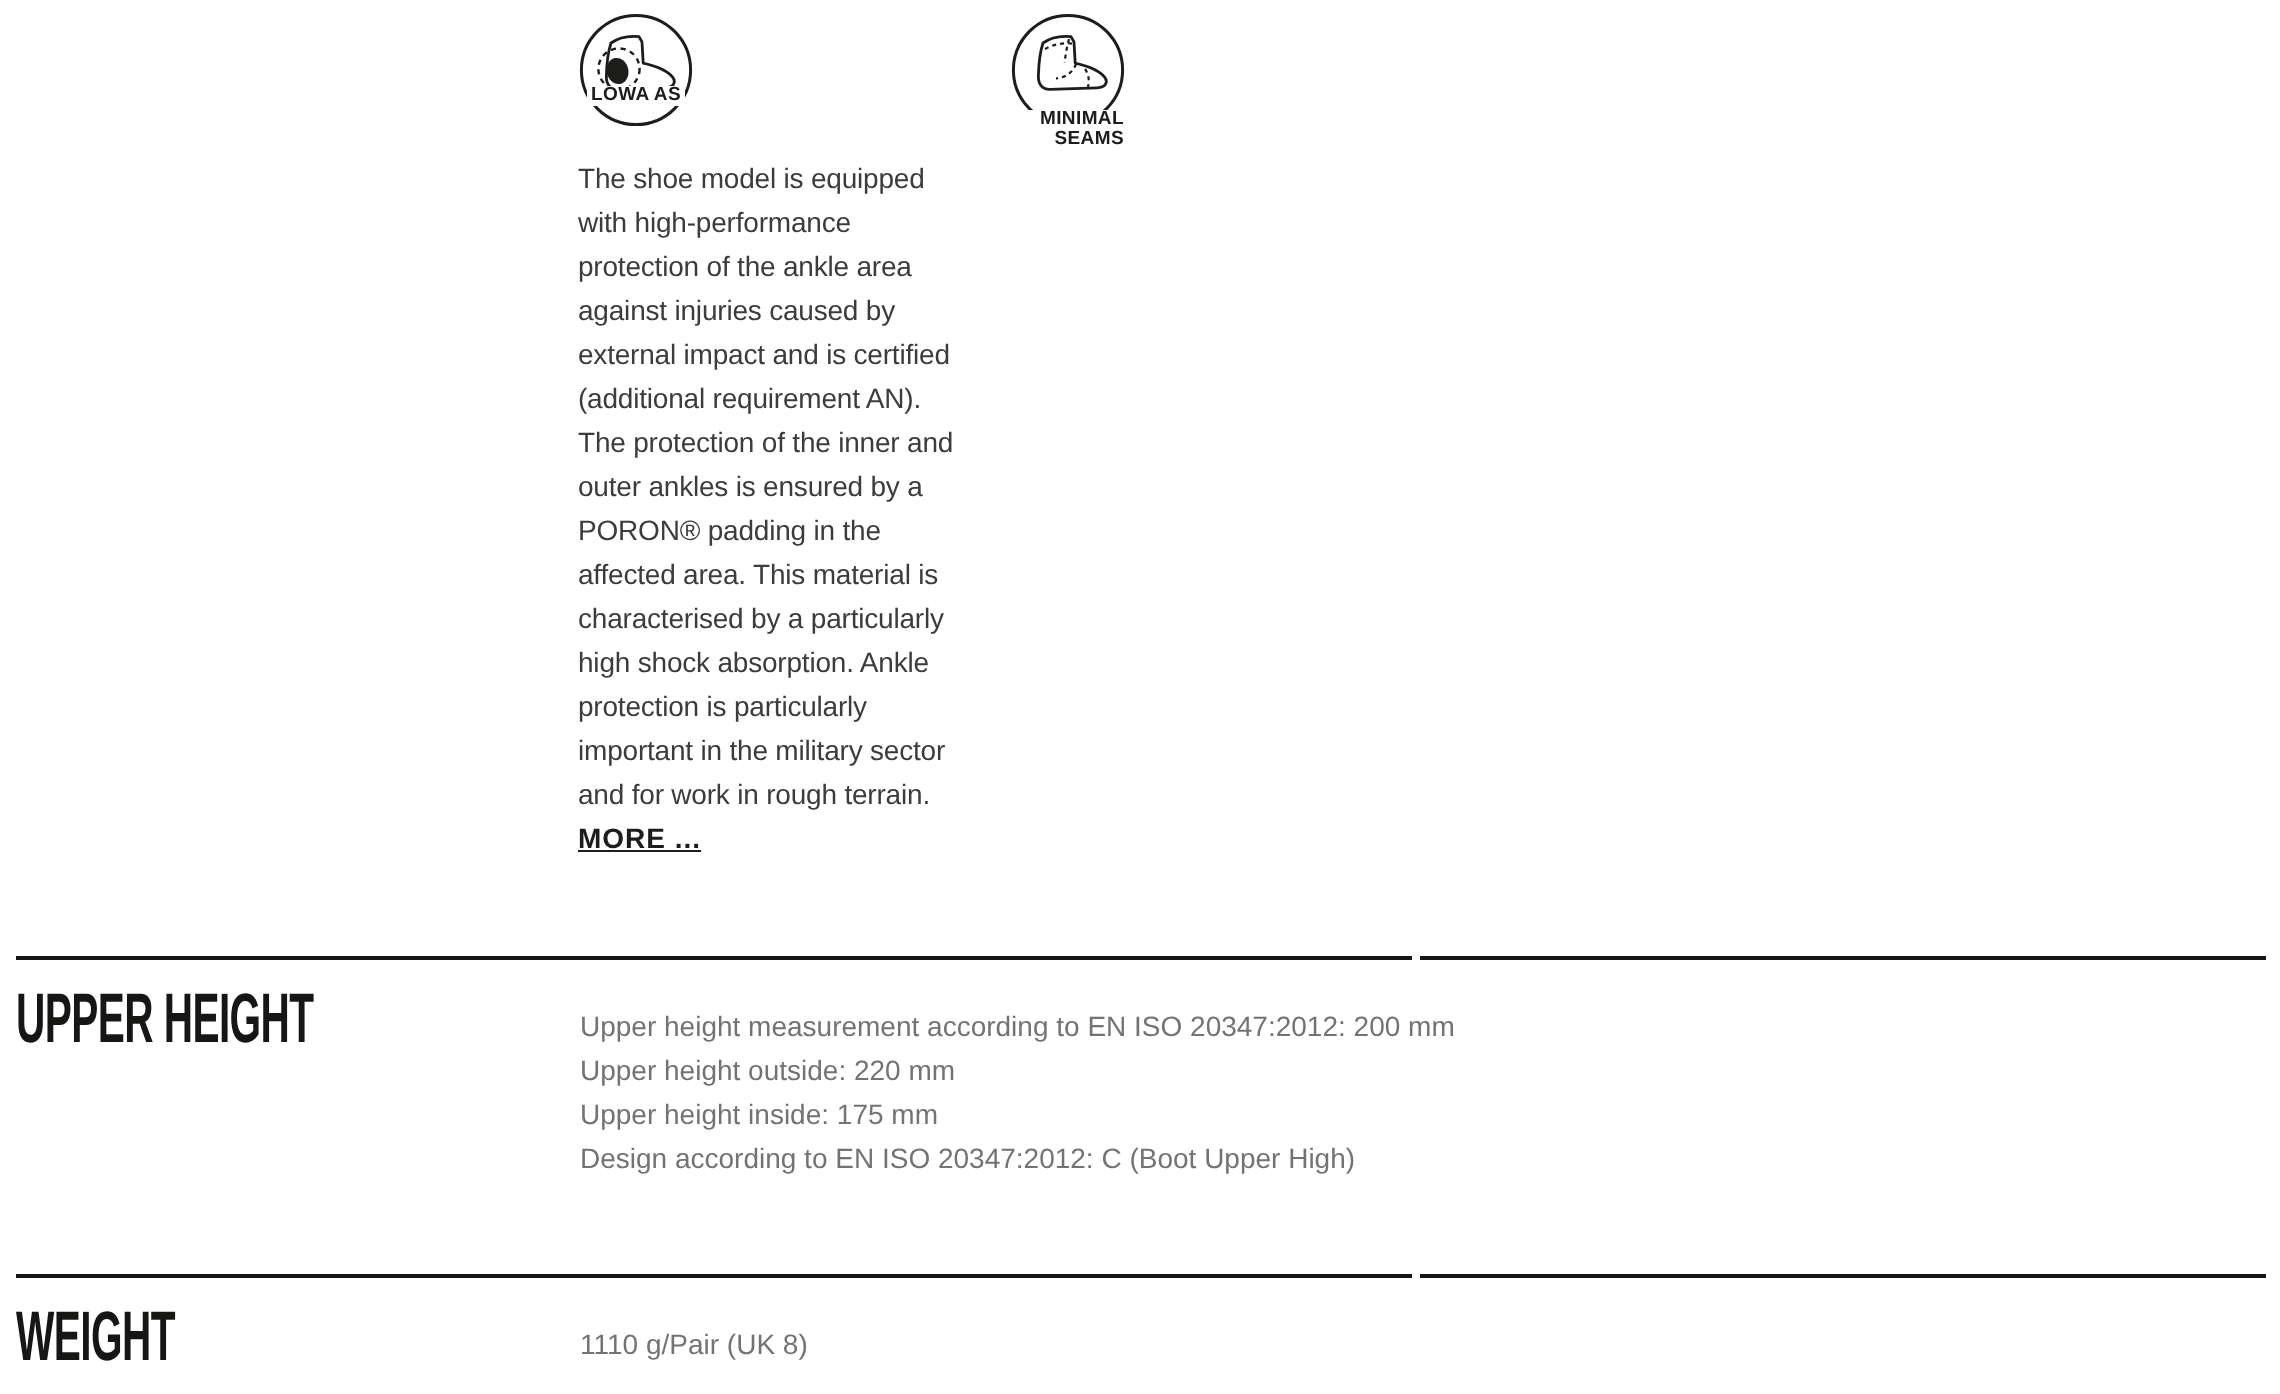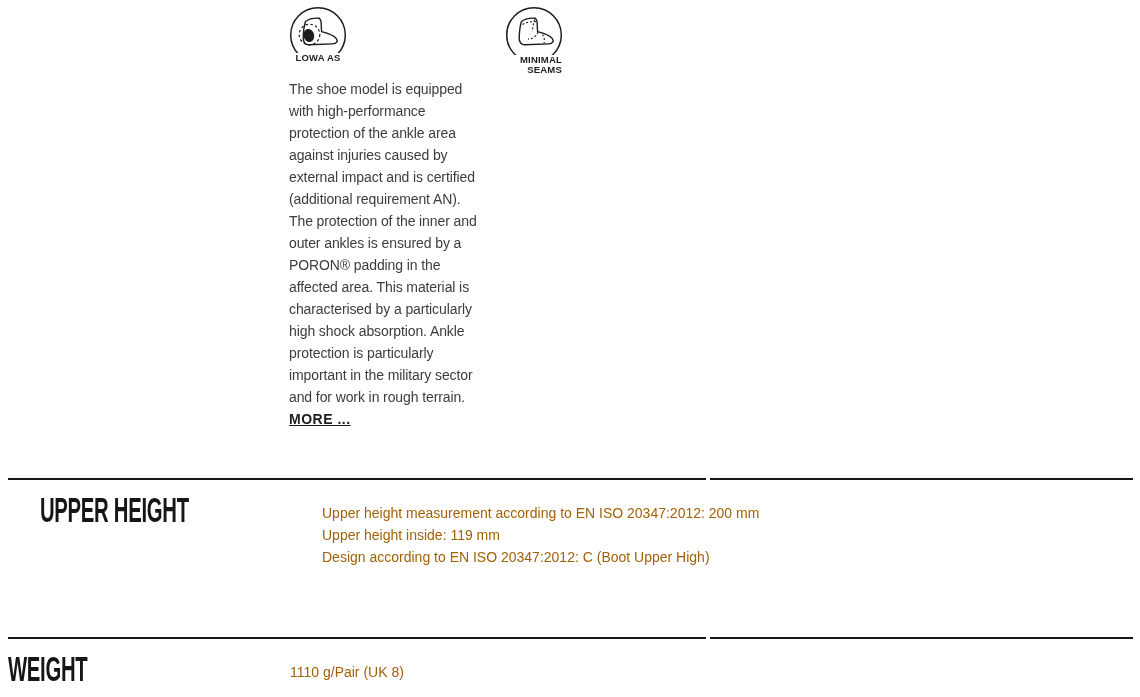--- a/index.html
+++ b/index.html
@@ -9,21 +9,21 @@
     -webkit-font-smoothing:antialiased;
   }
   .page{padding:6px 7px 0 8px;box-sizing:border-box;width:1140px;}
 
   
   .features{display:flex;margin-left:281px;height:472px;box-sizing:border-box;}
   .feature{width:216px;}
   .badge{position:relative;width:58px;height:58px;}
   .badge svg{display:block;}
   .badge-label{
-    position:absolute;left:50%;transform:translateX(-50%);bottom:1px;
+    position:absolute;left:50%;transform:translateX(-50%);bottom:11px;
     background:#ffffff;color:#1d1d1b;font-weight:bold;font-size:9.5px;
     line-height:10px;text-align:center;white-space:nowrap;padding:0 2px;
     letter-spacing:.2px;
   }
   .badge--two-line .badge-label{white-space:normal;width:56px;bottom:-11px;text-align:right;}
   .desc{
     width:197px;margin:14px 0 0 0;font-size:14px;line-height:22px;
     letter-spacing:-.1px;color:#3c3c3b;
   }
   .more{
@@ -34,28 +34,28 @@
   .desc .more-block{display:block;}
 
   
   .rule{position:relative;height:2px;}
   .rule .seg{position:absolute;top:0;border-top:2px solid #161615;height:0;}
   .rule .seg-left{left:0;width:698px;}
   .rule .seg-right{left:702px;right:0;}
 
   
   .spec-row{display:flex;align-items:flex-start;padding-top:18px;box-sizing:border-box;}
-  .spec-row-1{height:157px;margin-left:32px;}
+  .spec-row-1{height:157px;}
   .spec-row-2{height:68px;}
   .spec-title{
     width:282px;flex:0 0 282px;margin:-4px 0 0 0;color:#161615;
     font-size:35px;line-height:32px;font-weight:bold;letter-spacing:-.5px;
     white-space:nowrap;transform:scaleX(.58);transform-origin:0 0;
   }
-  .spec-lines{font-size:14px;line-height:22px;color:#a16207;padding-top:4px;}
+  .spec-lines{font-size:14px;line-height:22px;color:#737373;padding-top:4px;}
 </style>
 </head>
 <body>
 
 <div class="page">
 
   <div class="features">
 
     <div class="feature">
       <div class="badge">
@@ -88,21 +88,22 @@
 
   <div class="rule">
     <span class="seg seg-left"></span>
     <span class="seg seg-right"></span>
   </div>
 
   <section class="spec-row spec-row-1">
     <h2 class="spec-title">UPPER HEIGHT</h2>
     <div class="spec-lines">
       <div>Upper height measurement according to EN ISO 20347:2012: 200 mm</div>
-      <div>Upper height inside: 119 mm</div>
+      <div>Upper height outside: 220 mm</div>
+      <div>Upper height inside: 175 mm</div>
       <div>Design according to EN ISO 20347:2012: C (Boot Upper High)</div>
     </div>
   </section>
 
   <div class="rule">
     <span class="seg seg-left"></span>
     <span class="seg seg-right"></span>
   </div>
 
   <section class="spec-row spec-row-2">

